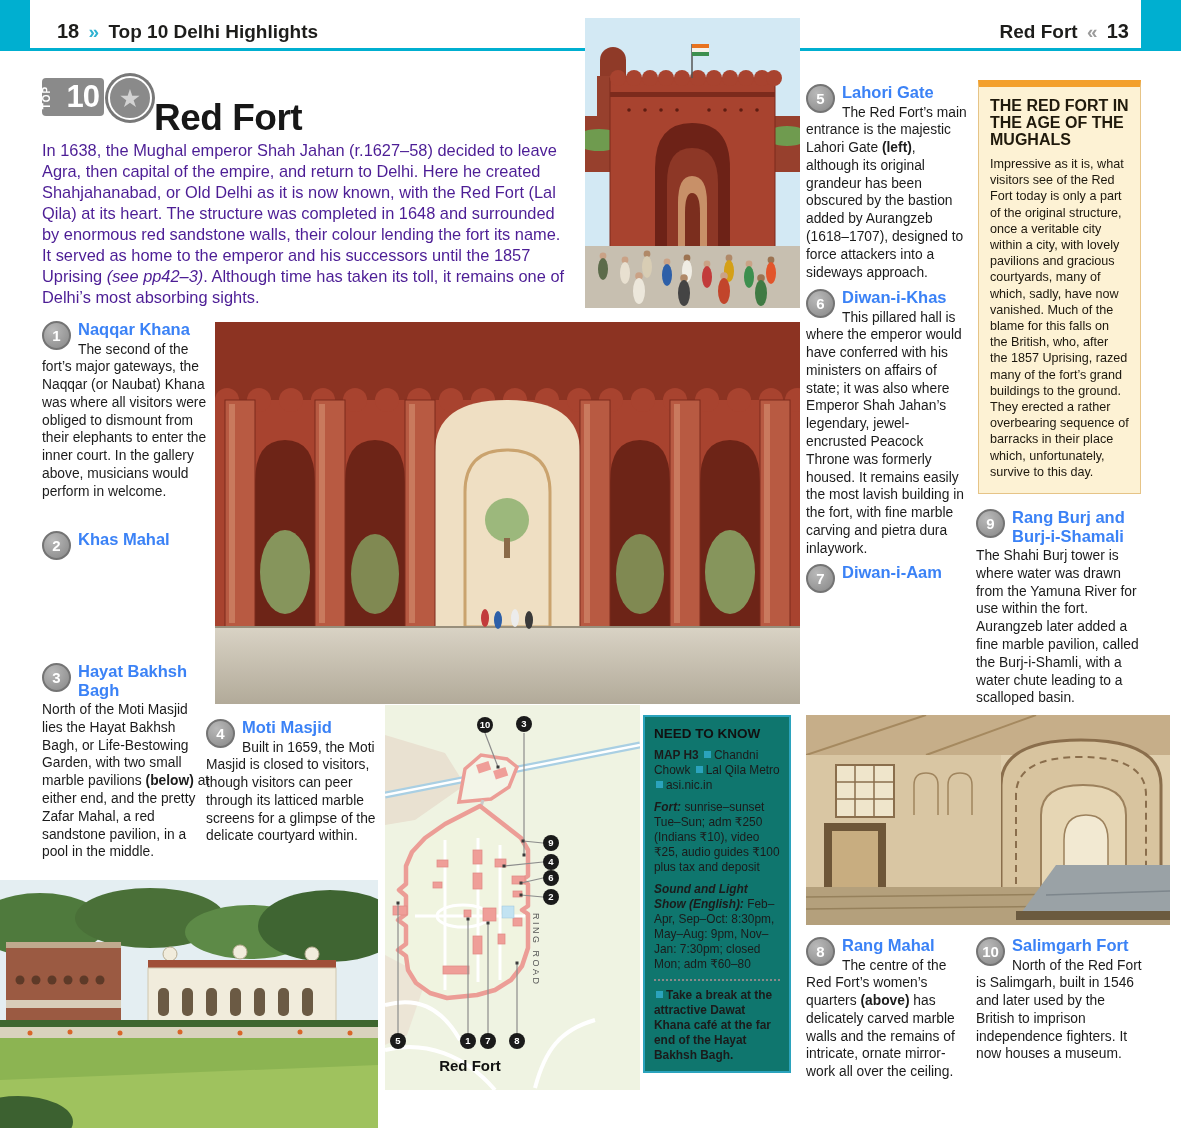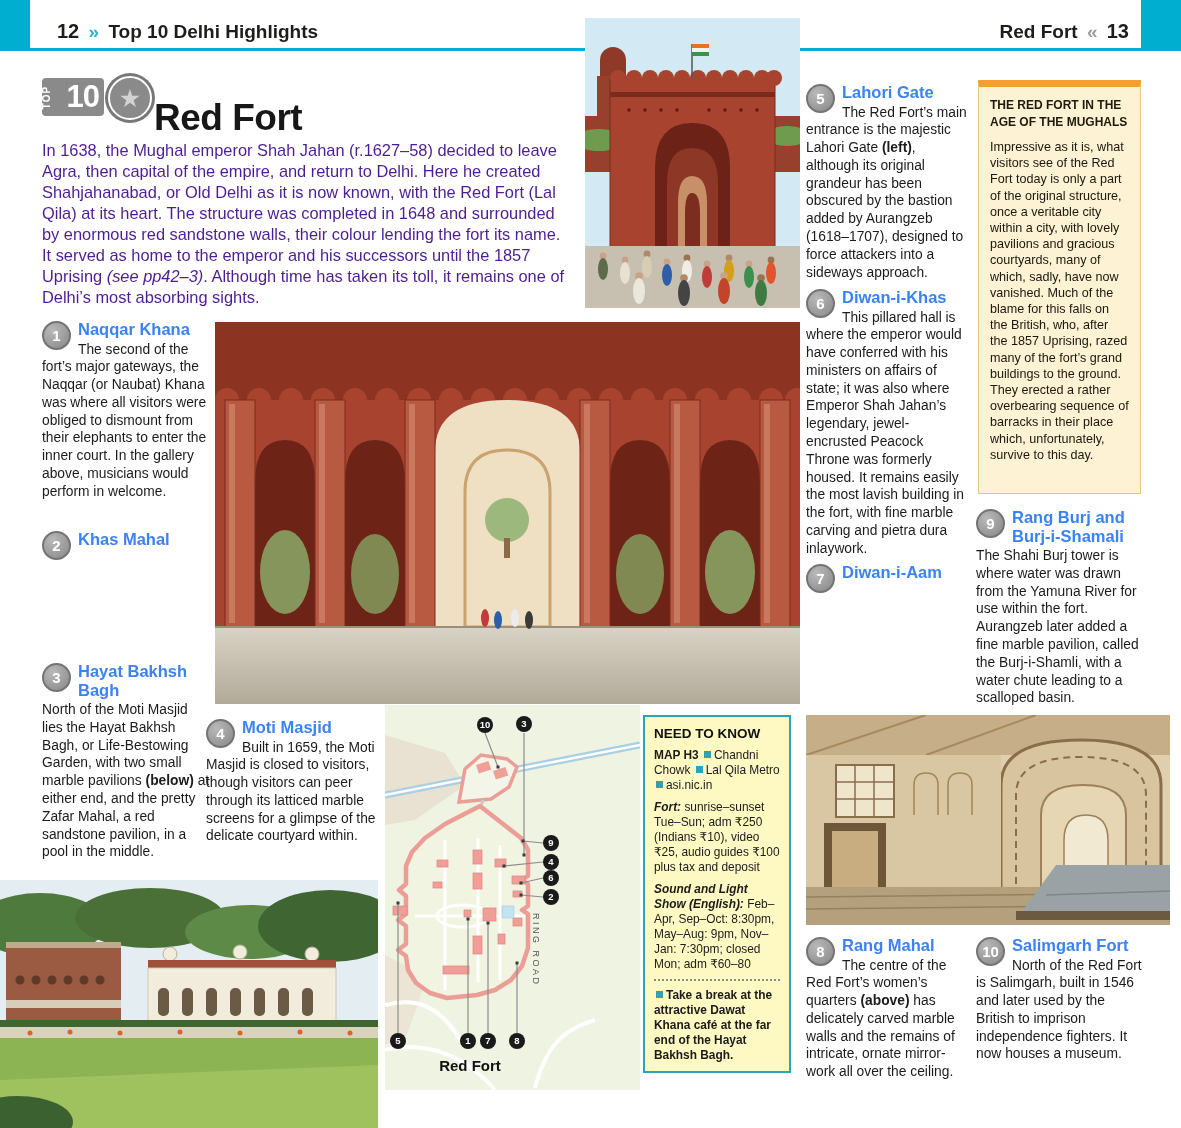--- a/index.html
+++ b/index.html
@@ -30,25 +30,25 @@
   .item .num{float:left;width:25px;height:25px;border-radius:50%;
              background:radial-gradient(circle at 35% 30%, #b9b9b9, #878787);
              border:2px solid #747474;color:#fff;font-weight:800;font-size:15px;
              display:flex;align-items:center;justify-content:center;margin:1px 7px 2px 0;}
   .item h3{margin:0;font-size:16.5px;line-height:18.5px;font-weight:800;color:#3b82f6;}
   .item p{margin:2px 0 0;font-size:13.8px;line-height:17.8px;color:#1b1b1b;}
   .item p b{font-weight:800;}
   
   .mug{position:absolute;left:978px;top:80px;width:163px;height:414px;box-sizing:border-box;
        background:#fdf2d4;border:1px solid #e6c487;border-top:7px solid #f3a02c;padding:10px 11px;overflow:hidden;}
-  .mug h4{margin:0 0 8px;font-size:12px;line-height:17px;font-weight:800;color:#201a0c;}
+  .mug h4{margin:0 0 8px;font-size:16px;line-height:17px;font-weight:800;color:#201a0c;}
   .mug p{margin:0;font-size:12.6px;line-height:16.2px;color:#1c170d;}
   
   .ntk{position:absolute;left:643px;top:715px;width:148px;height:358px;box-sizing:border-box;
-       background:#fef9c3;border:2px solid #2ba3bd;padding:9px;overflow:hidden;}
+       background:#0f766e;border:2px solid #2ba3bd;padding:9px;overflow:hidden;}
   .ntk h4{margin:0 0 7px;font-size:13.5px;font-weight:800;color:#111;}
   .ntk p{margin:0 0 7px;font-size:11.9px;line-height:15px;color:#1b1b1b;}
   .ntk .lbl{font-weight:800;margin-top:28px;}
   .ntk .ital{font-weight:700;font-style:italic;}
   .sq{display:inline-block;width:7px;height:7px;background:#2ba3bd;margin:0 3px 1px 2px;}
   .dotrule{border-top:2px dotted #8a8a8a;margin:4px 0 7px;}
   .tipb{font-weight:800;}
   
   .photo{position:absolute;display:block;}
   .mapwrap{position:absolute;left:385px;top:705px;width:255px;height:385px;}
@@ -56,21 +56,21 @@
 </style>
 </head>
 <body>
 
 <div id="page">
 
   <div class="corner l"></div>
   <div class="corner r"></div>
   <div class="rule"></div>
   <div class="hdr left">
-    <span class="pg">12</span>
+    <span class="pg">18</span>
     <span class="chev-t">»</span>
     <span>Top 10 Delhi Highlights</span>
   </div>
   <div class="hdr right">
     <span>Red Fort</span>
     <span class="chev-g">«</span>
     <span class="pg">13</span>
   </div>
 
   <div class="toplogo">

